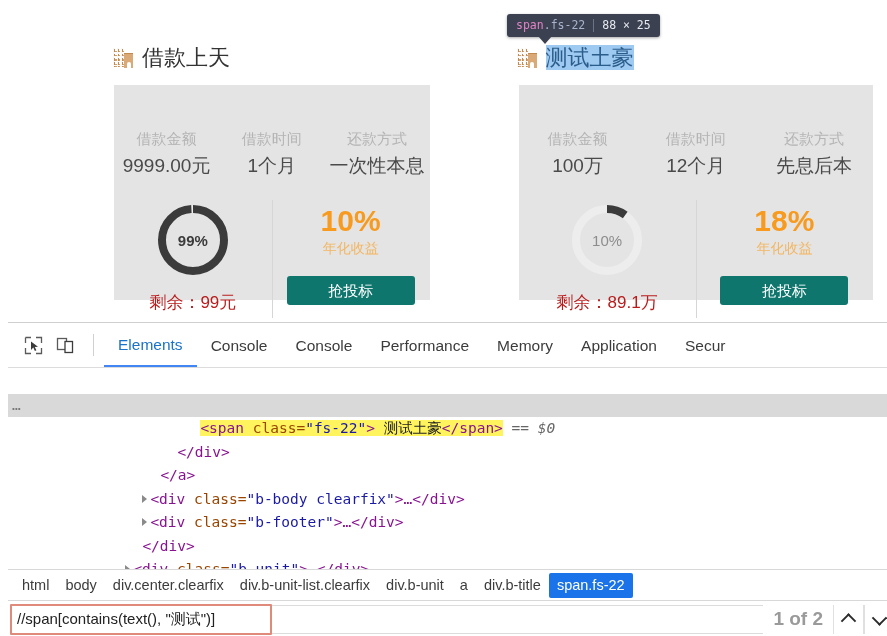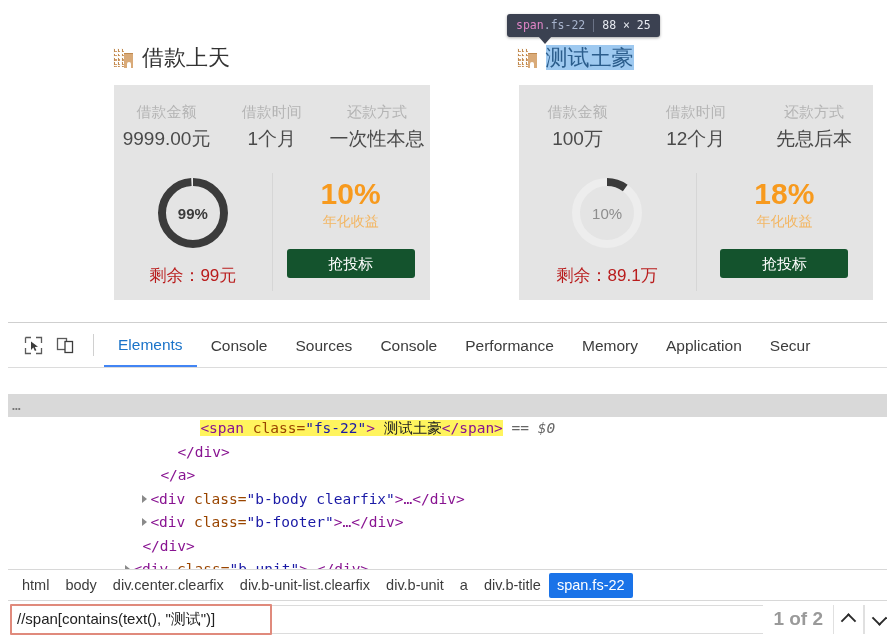--- a/index.html
+++ b/index.html
@@ -99,21 +99,21 @@
     height: 215px;
     position: relative;
   }
   .card-col.left .b-body  { margin-left: 75px;  margin-right: 14px; }
   .card-col.right .b-body { margin-left: 36px;  margin-right: 14px; }
 
   .b-row-labels {
     display: flex;
     padding-top: 17px;
   }
-  .b-row-labels > div { flex: 1; text-align: center; }
+  .b-row-labels > div { flex: 1; text-align: center; margin-top: 27px; }
   .lbl {
     font-size: 15px;
     color: #b4b4b4;
     line-height: 20px;
   }
   .val {
     font-size: 19px;
     color: #4a4a4a;
     line-height: 28px;
     margin-top: 3px;
@@ -168,21 +168,21 @@
     margin-top: 2px;
   }
   .rate-label {
     font-size: 14px;
     color: #f3b662;
     margin-top: 2px;
   }
   .btn-invest {
     margin-top: 18px;
     width: 128px; height: 29px;
-    background: #14532d;
+    background: #0f766e;
     color: #ffffff;
     font-size: 15px;
     border: none;
     border-radius: 3px;
     cursor: pointer;
     font-family: inherit;
     line-height: 29px;
     padding: 0;
   }
 
@@ -498,21 +498,20 @@
       <svg width="19" height="19" viewBox="0 0 19 19">
         <rect x="1.5" y="2.5" width="9" height="11" fill="none" stroke="#5a5a5a" stroke-width="1.3"></rect>
         <rect x="9" y="5.5" width="7.5" height="11" fill="#ffffff" stroke="#3c3c3c" stroke-width="1.3"></rect>
       </svg>
     </button>
     <span class="dt-div"></span>
 
     <div class="dt-tabs">
       <button class="dt-tab active">Elements</button>
       <button class="dt-tab">Console</button>
-      <button class="dt-tab">Sources</button>
       <button class="dt-tab">Console</button>
       <button class="dt-tab">Performance</button>
       <button class="dt-tab">Memory</button>
       <button class="dt-tab">Application</button>
       <button class="dt-tab">Secur</button>
     </div>
   </div>
 
   <div class="dt-tree">
 

